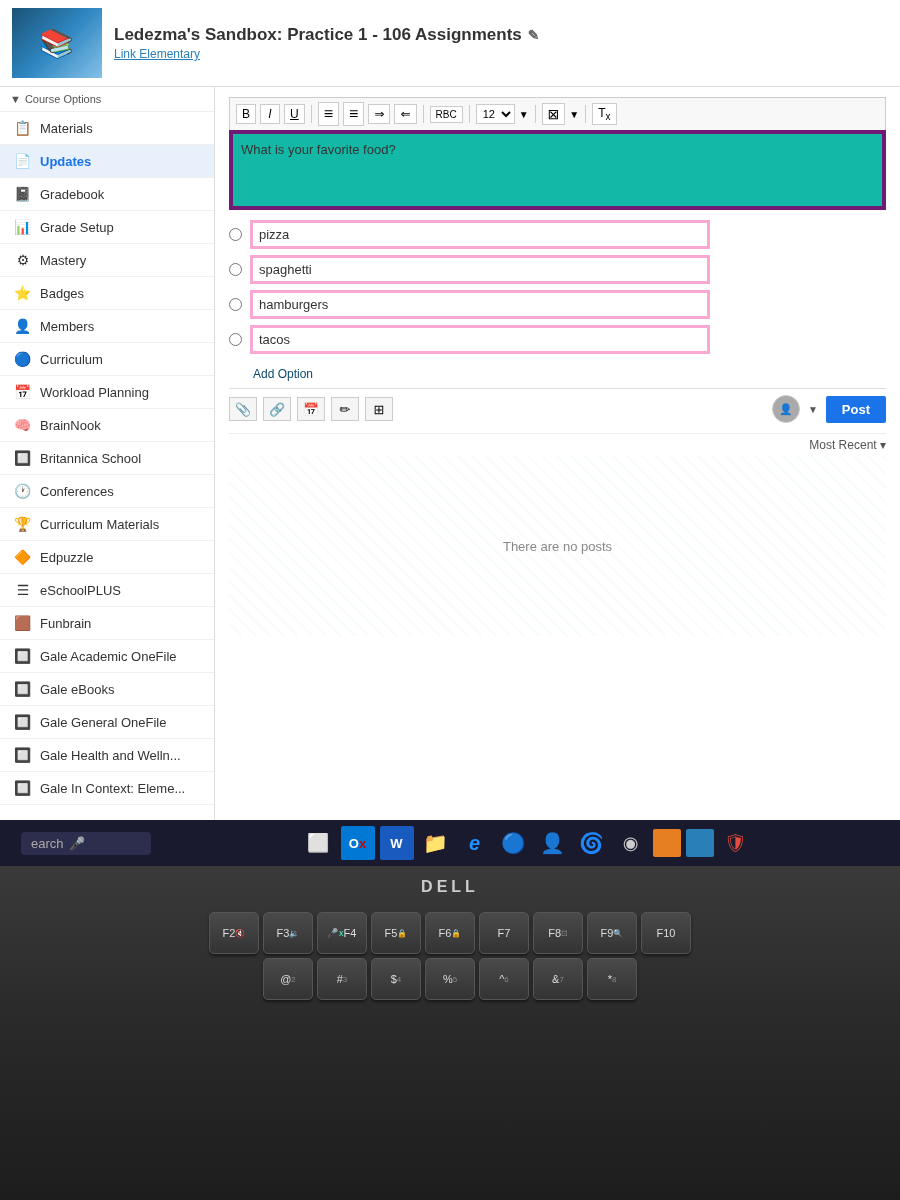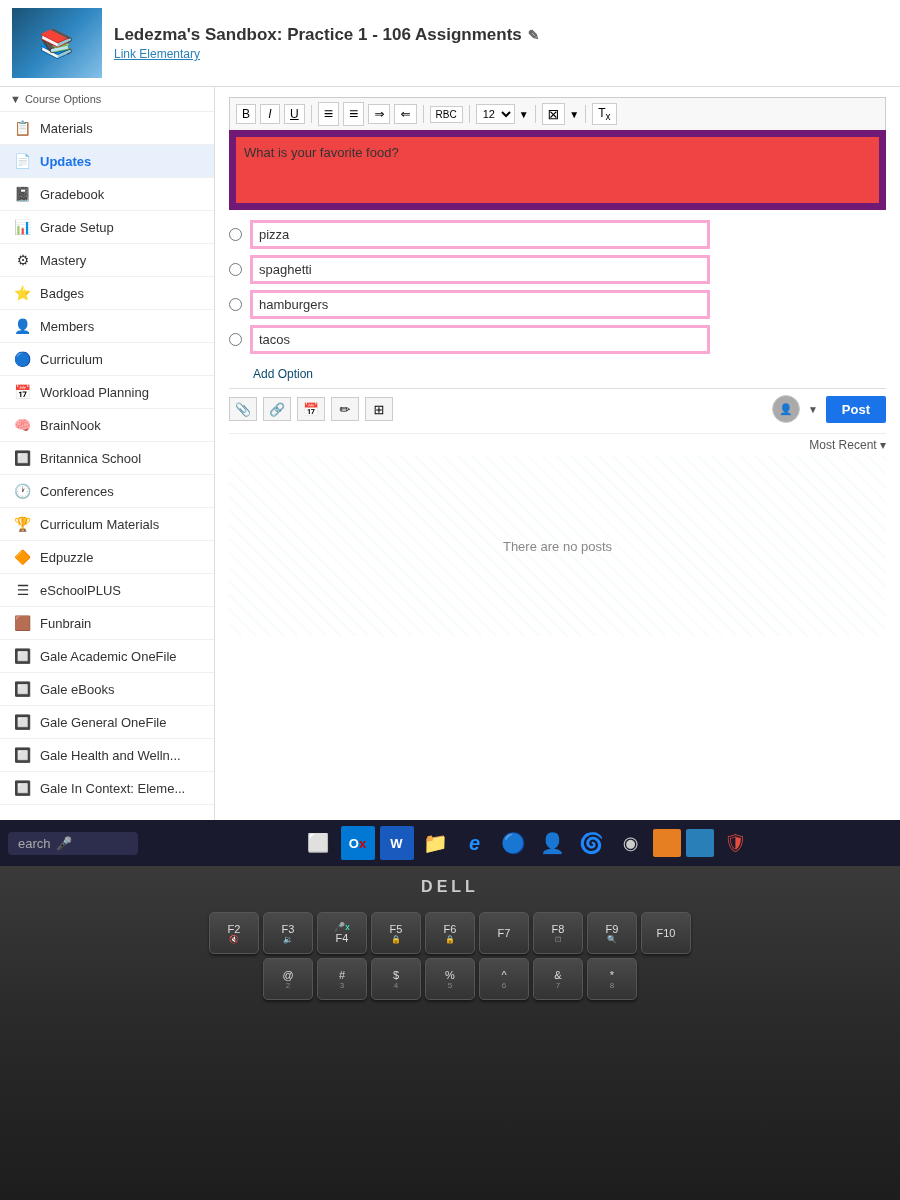--- a/index.html
+++ b/index.html
@@ -154,26 +154,26 @@
     .toolbar-select {
       font-size: 11px;
       padding: 2px;
       border: 1px solid #ccc;
       background: #fff;
       cursor: pointer;
     }
 
     
     .text-editor {
-      border: 7px solid #701a75;
+      border: 4px solid #701a75;
       padding: 8px;
       min-height: 80px;
       font-size: 13px;
       color: #333;
-      background: #ef4444;
+      background: #14b8a6;
       margin-bottom: 10px;
     }
 
     
     .poll-options { margin-bottom: 10px; }
     .poll-option {
       display: flex;
       align-items: center;
       gap: 8px;
       margin-bottom: 6px;
@@ -287,21 +287,21 @@
       );
     }
 
     
     .taskbar {
       width: 900px;
       height: 46px;
       background: #1a1a2e;
       display: flex;
       align-items: center;
-      padding: 0 8px;
+      padding: 0 21px;
       gap: 24px;
       position: absolute;
       top: 820px;
     }
 
     .taskbar-search {
       display: flex;
       align-items: center;
       background: #2d2d4e;
       border-radius: 4px;
@@ -359,21 +359,21 @@
       margin-bottom: 4px;
     }
 
     .key {
       min-width: 50px;
       height: 42px;
       background: linear-gradient(180deg, #4a4a4a, #333);
       border: 1px solid #555;
       border-radius: 5px;
       display: flex;
-      flex-direction: column;
+      flex-direction: row;
       align-items: center;
       justify-content: center;
       color: #ccc;
       font-size: 11px;
       box-shadow: 0 2px 3px rgba(0,0,0,0.5);
     }
 
     .key-label-top { font-size: 9px; color: #4fc; }
     .key-label-main { font-size: 11px; color: #ddd; }
     .key-label-sub { font-size: 8px; color: #888; }

